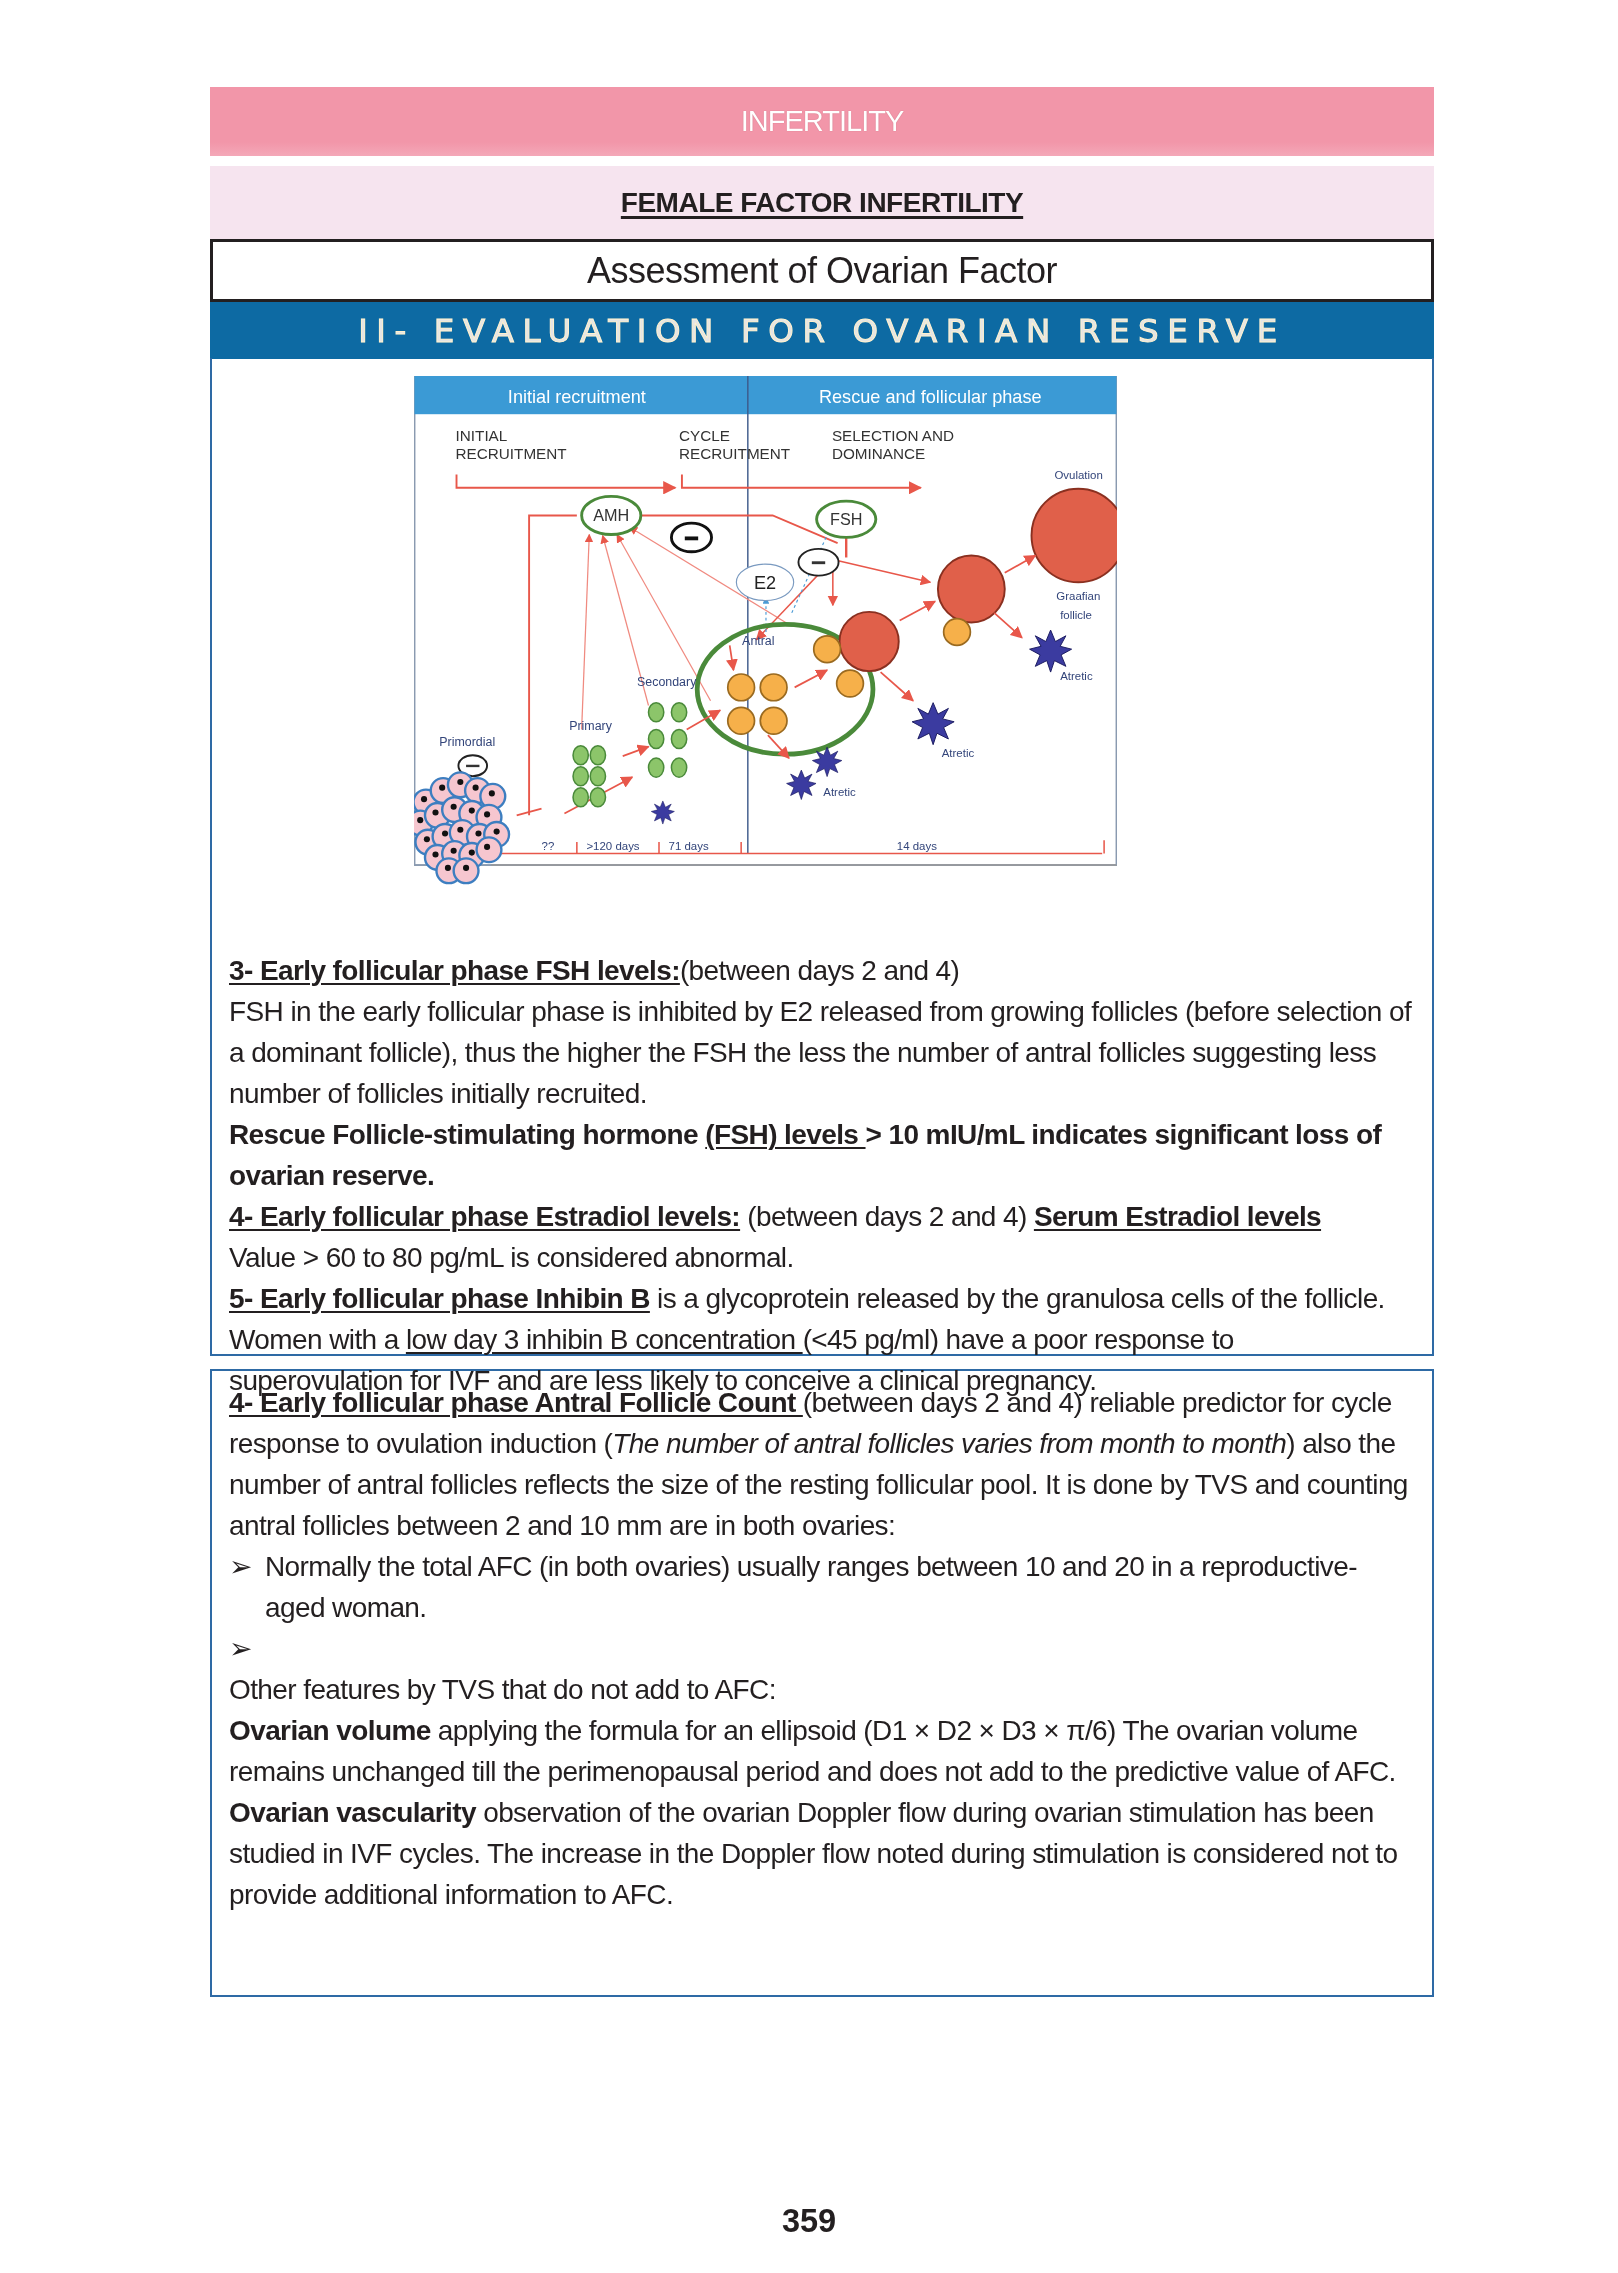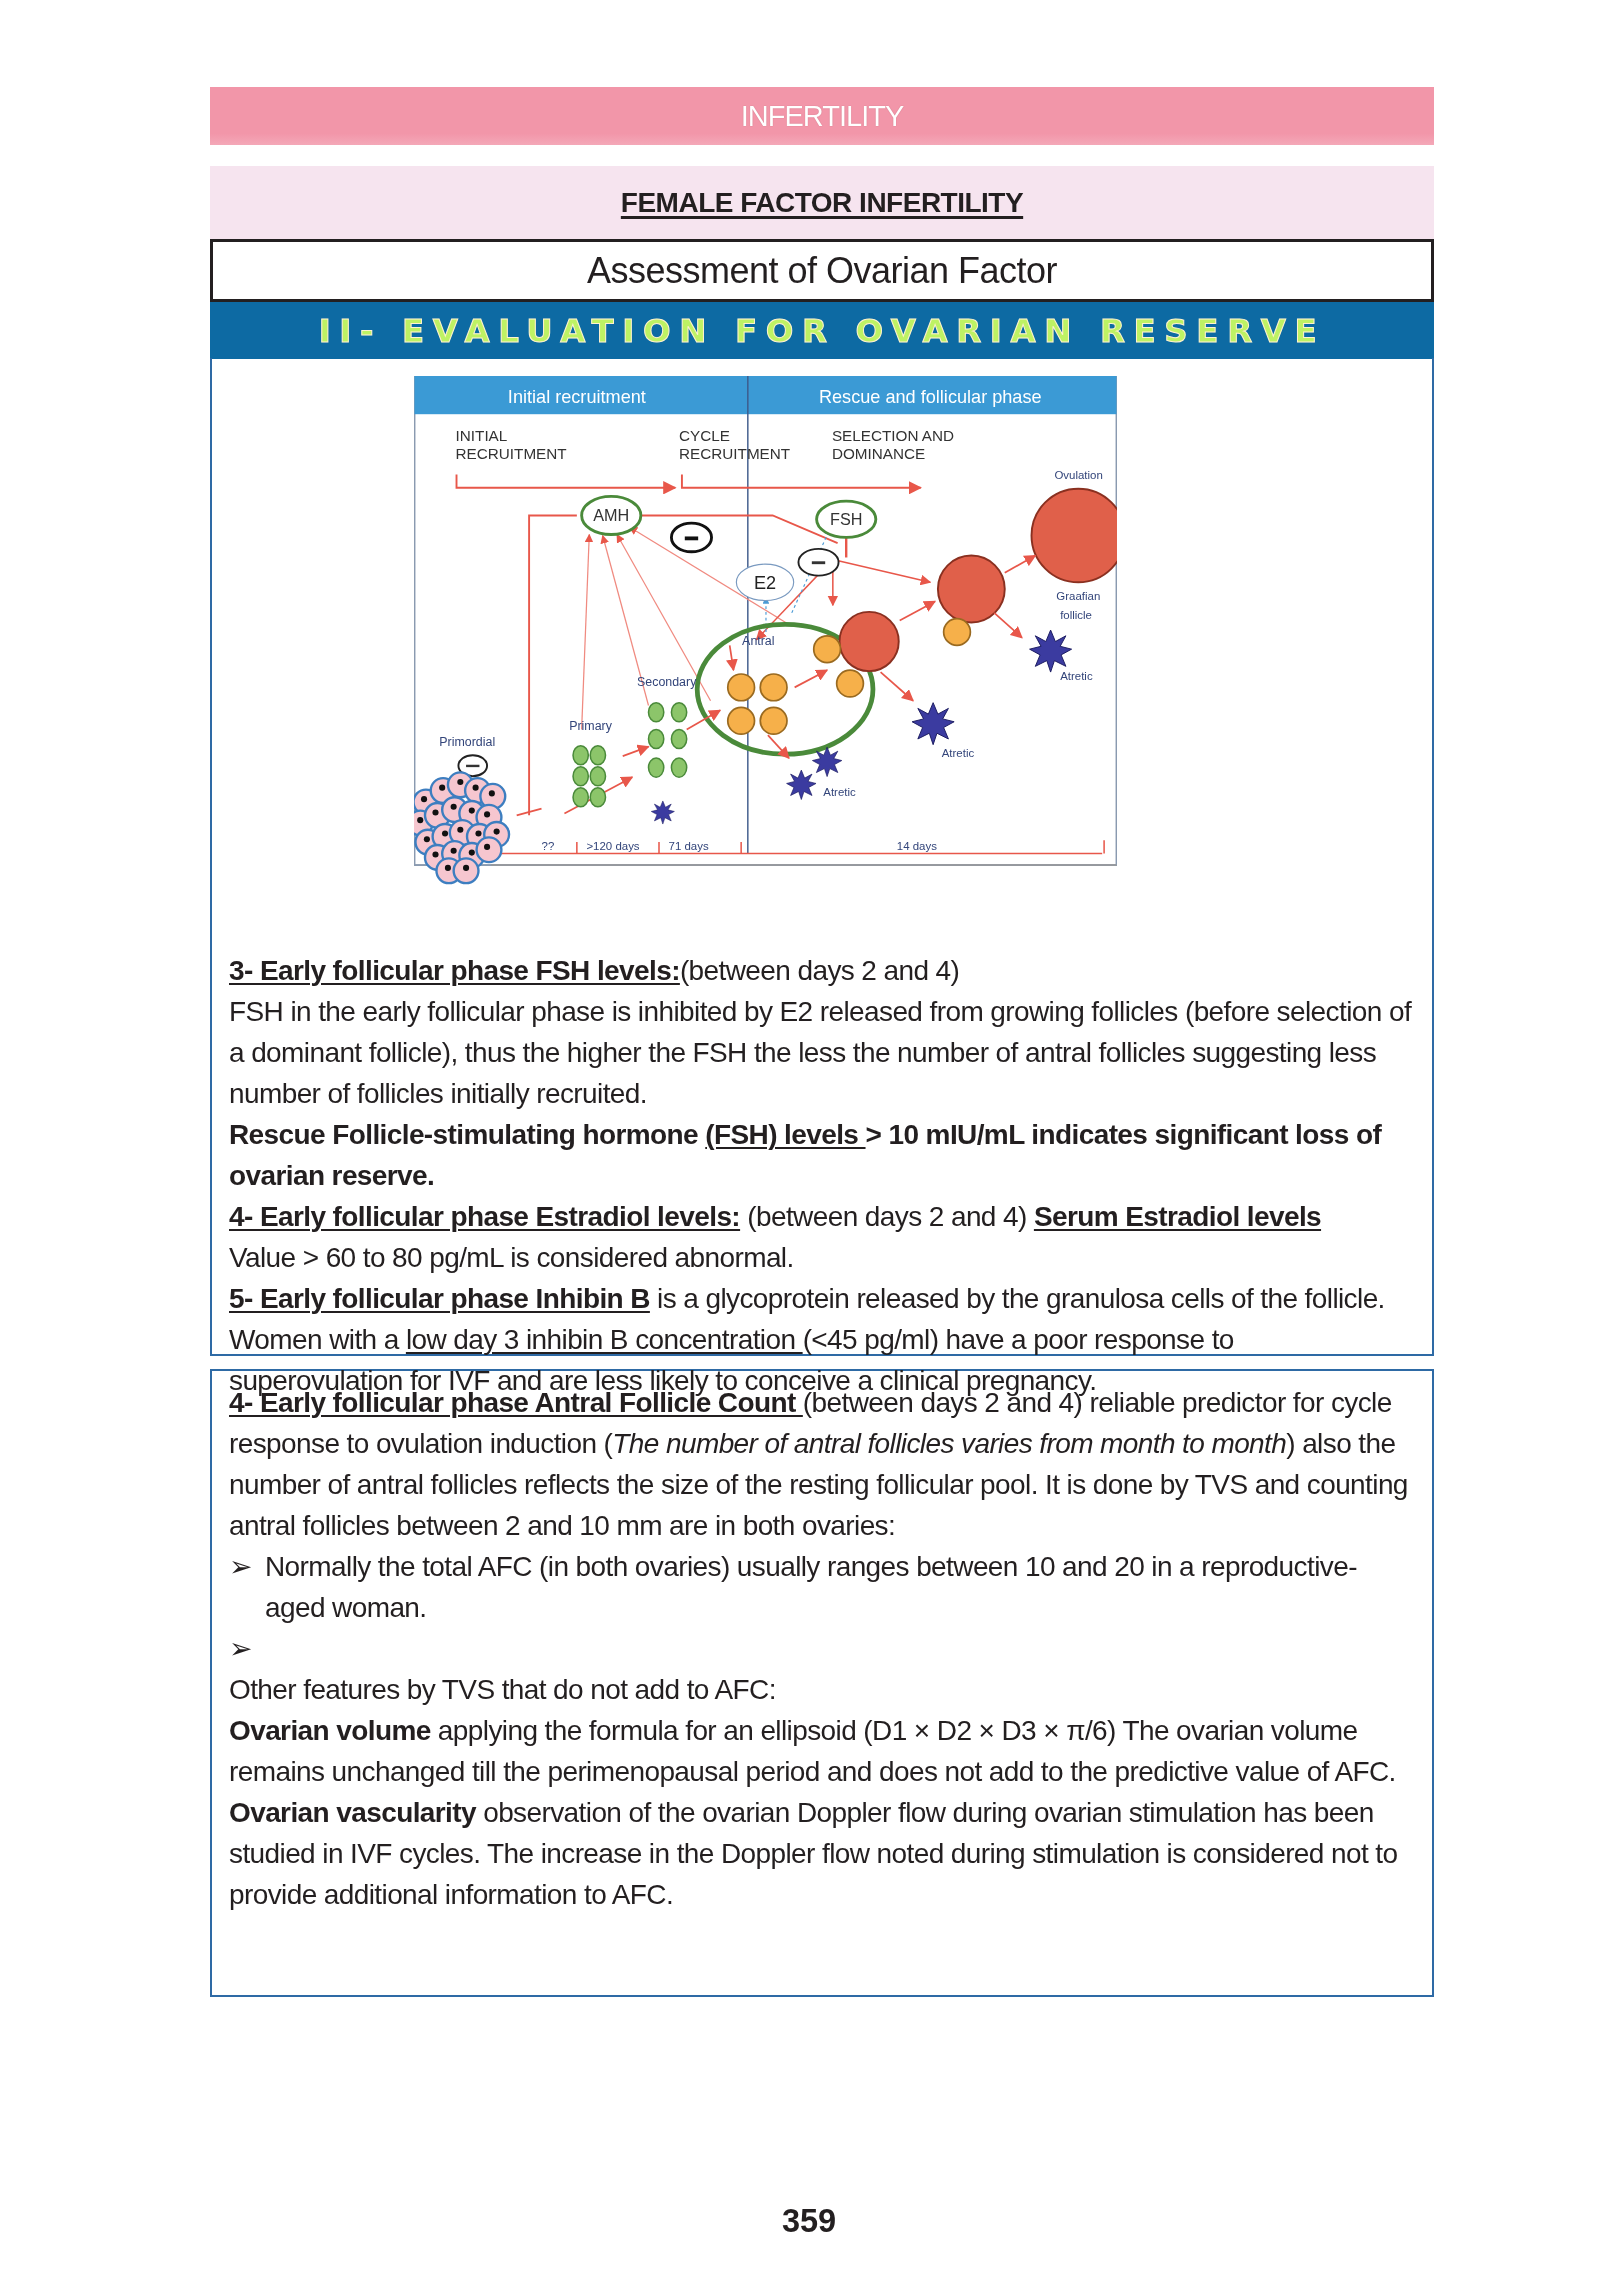--- a/index.html
+++ b/index.html
@@ -1,23 +1,23 @@
 <!DOCTYPE html>
 <html><head>
 <meta charset="utf-8">
 <style>
   html,body{margin:0;padding:0;background:#fff;}
   body{width:1618px;height:2273px;position:relative;overflow:hidden;font-family:"Liberation Sans","DejaVu Sans",sans-serif;color:#231f20;}
   .band{position:absolute;left:210px;width:1224px;box-sizing:border-box;display:flex;align-items:center;justify-content:center;}
-  .b-top{top:87px;height:58px;background:linear-gradient(#f296a9 0%,#f296a9 80%,#f4a8b8 100%);color:#fff;font-size:29px;letter-spacing:-1px;text-shadow:0 0 1px #c06070;}
+  .b-top{top:87px;height:69px;background:linear-gradient(#f296a9 0%,#f296a9 80%,#f4a8b8 100%);color:#fff;font-size:29px;letter-spacing:-1px;text-shadow:0 0 1px #c06070;}
   .b-sub{top:166px;height:73px;background:#f6e4ef;font-size:28px;font-weight:bold;}
   .b-sub span{text-decoration:underline;text-decoration-thickness:2.9px;text-underline-offset:3.8px;letter-spacing:-0.5px;}
   .b-assess{top:239px;height:63px;background:#fff;border:3.8px solid #231f20;font-size:36px;letter-spacing:-0.5px;}
   .b-blue{top:302px;height:57px;background:#0d6aa3;}
-  .b-blue span{color:#bef264;font-size:32.5px;font-weight:bold;letter-spacing:8.6px;-webkit-text-stroke:1px #fff2cf;font-family:"DejaVu Sans",sans-serif;}
+  .b-blue span{color:#e5e5e5;font-size:32.5px;font-weight:normal;letter-spacing:8.6px;-webkit-text-stroke:1px #fff2cf;font-family:"DejaVu Sans",sans-serif;}
   .box{position:absolute;left:210px;width:1224px;box-sizing:border-box;border:2.9px solid #2e6aa5;}
   .box1{top:358px;height:998px;border-top:none;}
   .box2{top:1369px;height:628px;}
   .diagram{position:absolute;left:414px;top:376px;width:703px;height:511px;}
   .text{position:absolute;left:229px;width:1185px;font-size:28px;line-height:41px;letter-spacing:-0.6px;}
   .text p{margin:0;}
   .t1{top:950px;}
   .t2{top:1382px;}
   .u{text-decoration:underline;text-decoration-thickness:1.9px;text-underline-offset:2.9px;}
   .b{font-weight:bold;}

